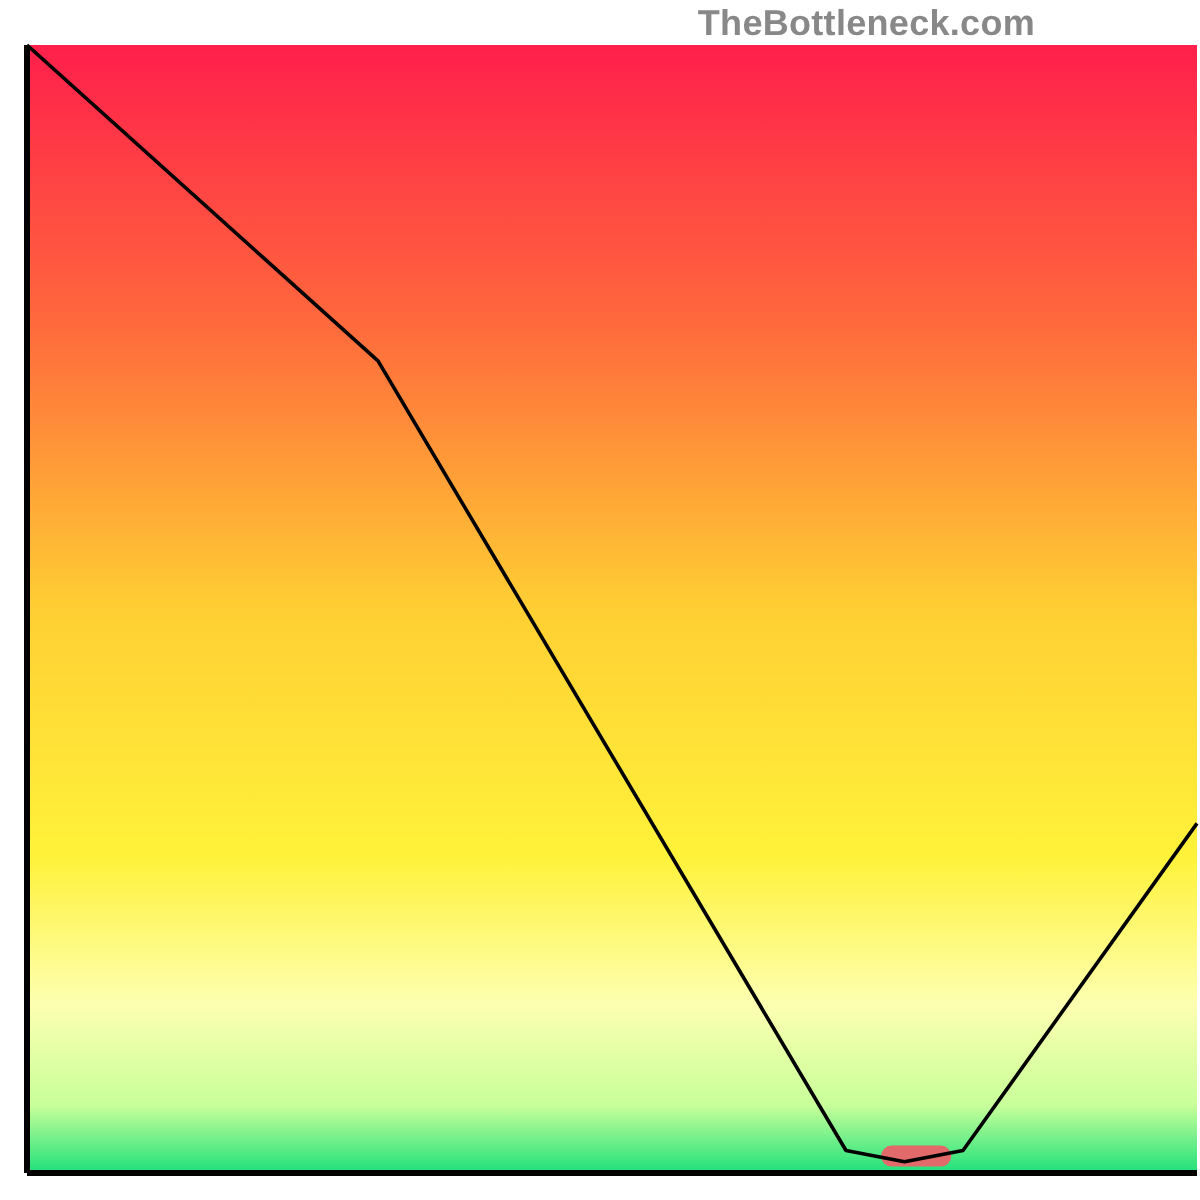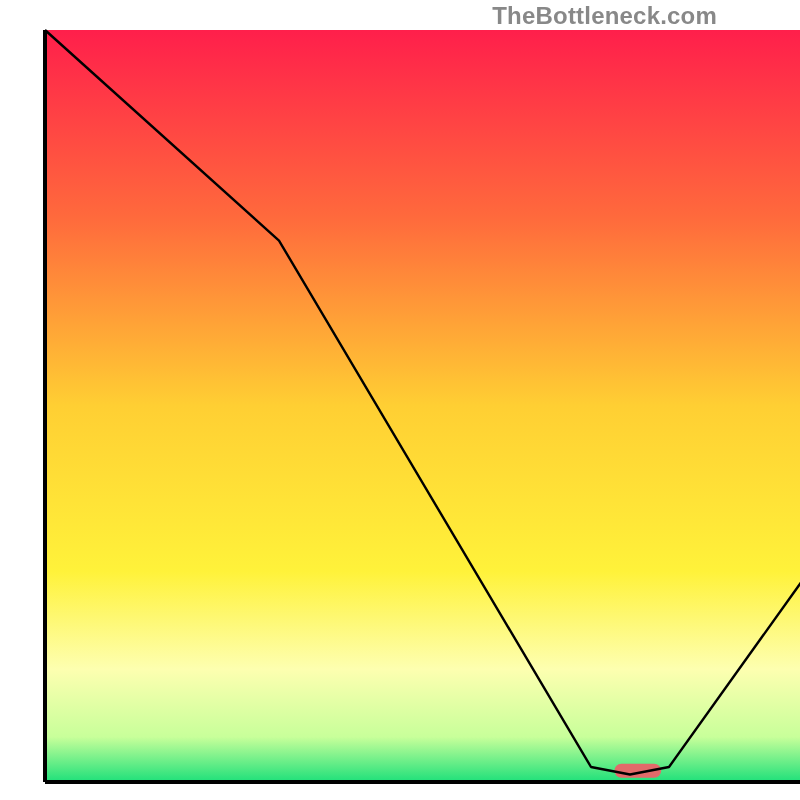--- a/index.html
+++ b/index.html
@@ -8,21 +8,20 @@
     width: 800px;
     height: 800px;
     overflow: hidden;
     background: #fff;
     font-family: Arial, Helvetica, sans-serif;
   }
   .chart-wrap {
     position: relative;
     width: 700px;
     height: 800px;
-    margin-left: 27px;
   }
   .watermark {
     position: absolute;
     top: 2px;
     right: 10px;
     font-size: 24px;
     font-weight: 600;
     color: #888;
     letter-spacing: 0.2px;
     user-select: none;

